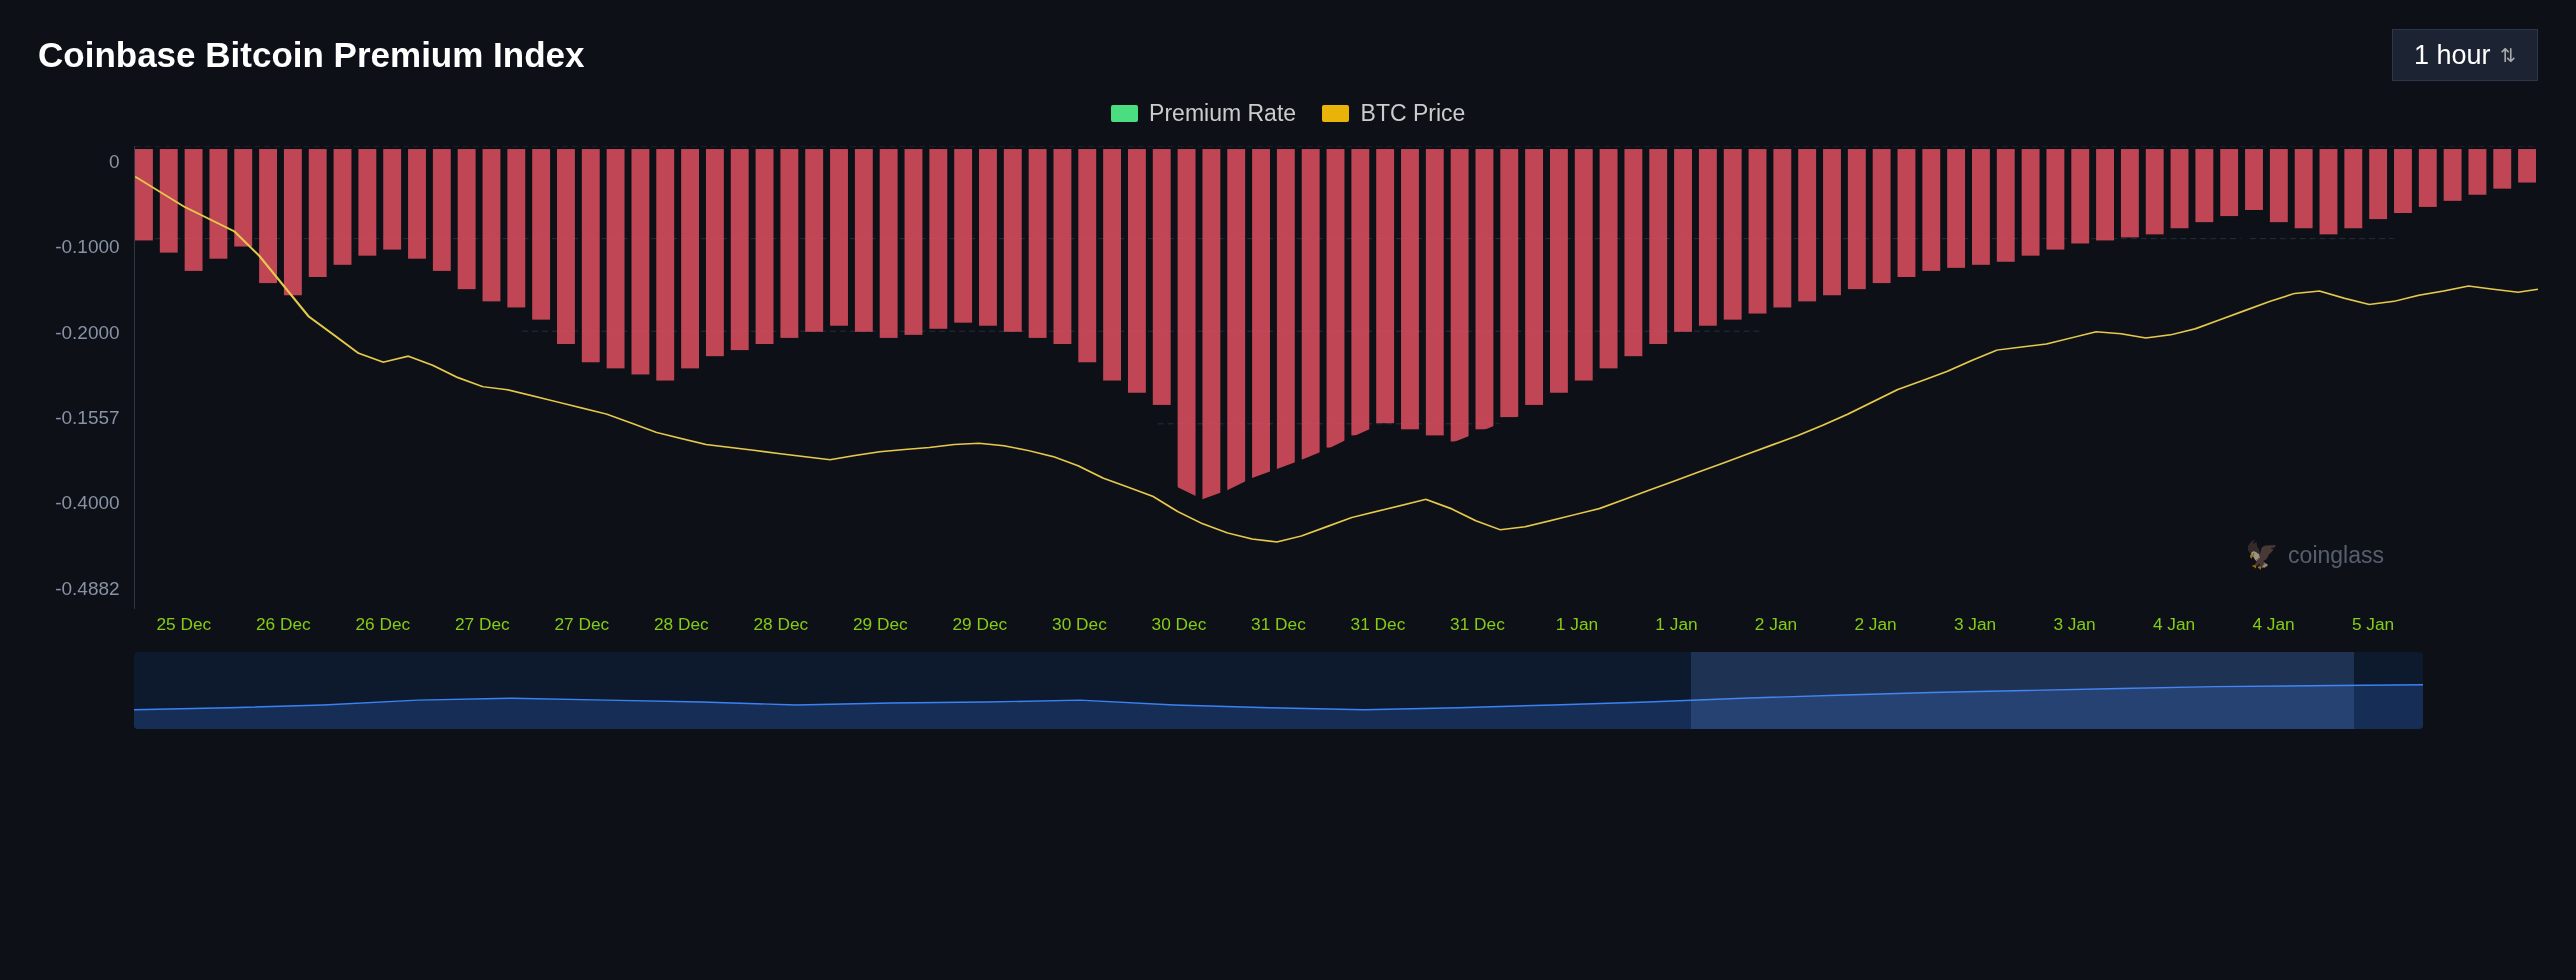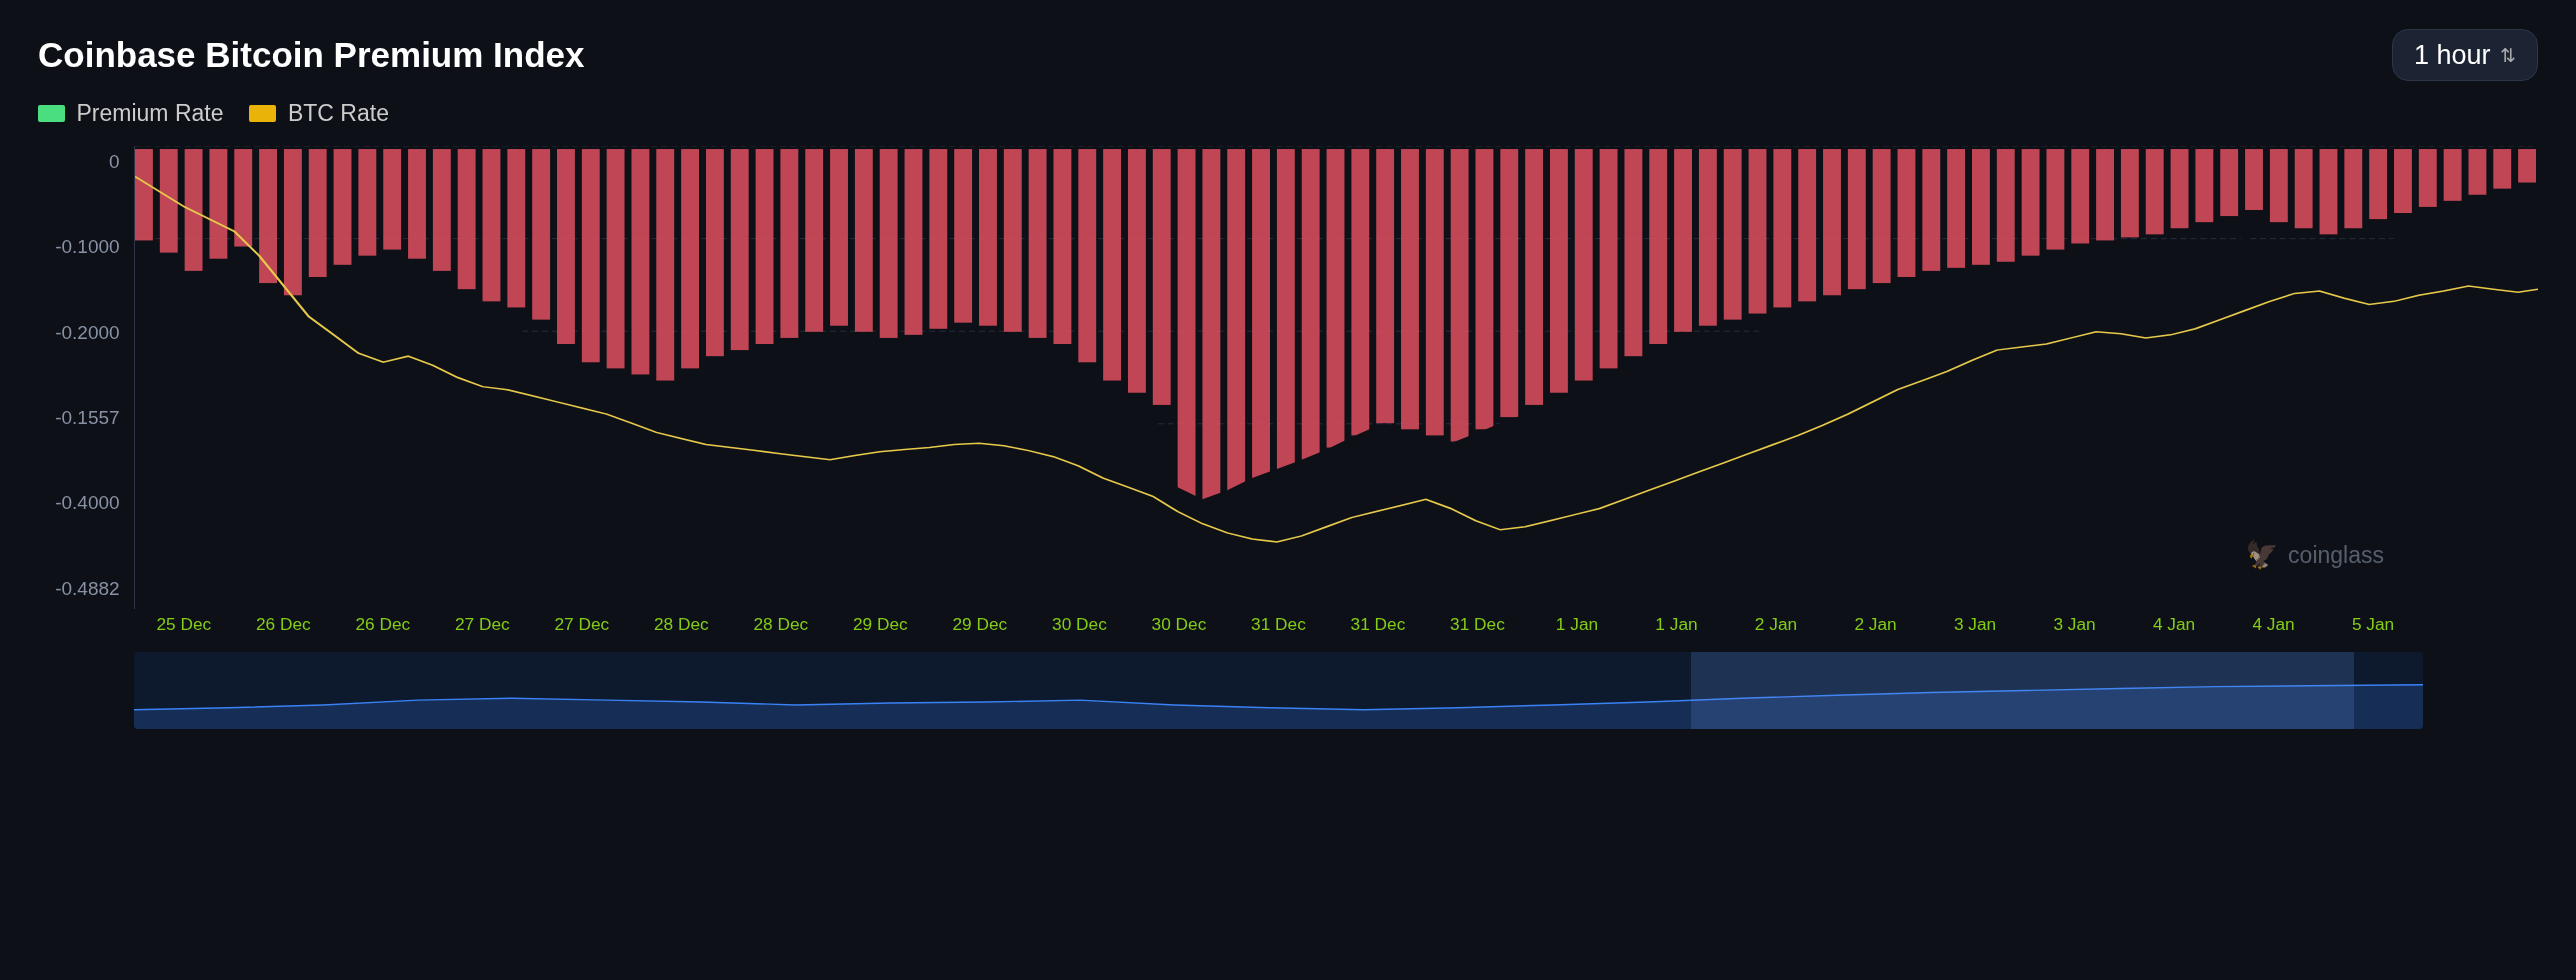--- a/index.html
+++ b/index.html
@@ -25,35 +25,36 @@
       margin-bottom: 19px;
     }
     .title {
       font-size: 35px;
       font-weight: 700;
       color: #ffffff;
     }
     .time-selector {
       background: #1c2333;
       border: 1px solid #2d3748;
-      border-radius: 16px;
+      border-radius: 0;
       padding: 9.6px 21px;
       font-size: 27px;
       color: #ffffff;
       cursor: pointer;
       display: flex;
       align-items: center;
       gap: 9.6px;
     }
     .time-selector-arrows {
       font-size: 19px;
       color: #aaa;
     }
     .legend {
       display: flex;
+      justify-content: center;
       gap: 26px;
       margin-bottom: 19px;
     }
     .legend-item {
       display: flex;
       align-items: center;
       gap: 11.5px;
       font-size: 23px;
       color: #cccccc;
     }
@@ -187,21 +188,21 @@
     </div>
   </div>
 
   <div class="legend">
     <div class="legend-item">
       <div class="legend-color-green"></div>
       <span>Premium Rate</span>
     </div>
     <div class="legend-item">
       <div class="legend-color-yellow"></div>
-      <span>BTC Rate</span>
+      <span>BTC Price</span>
     </div>
   </div>
 
   <div class="chart-area">
     <div class="y-axis-left">
       <div class="y-label">0</div>
       <div class="y-label">-0.1000</div>
       <div class="y-label">-0.2000</div>
       <div class="y-label">-0.1557</div>
       <div class="y-label">-0.4000</div>

